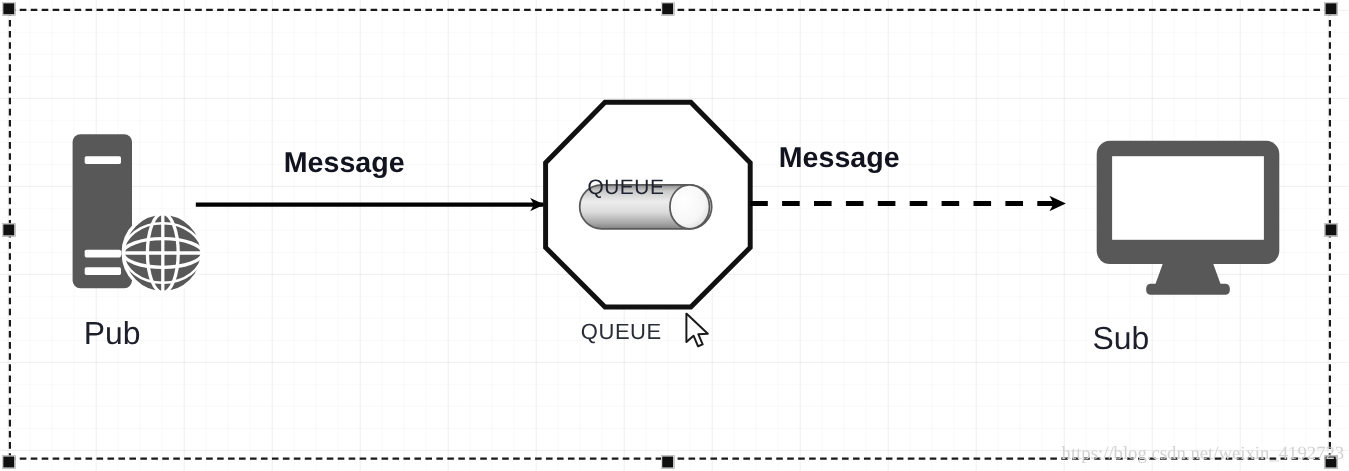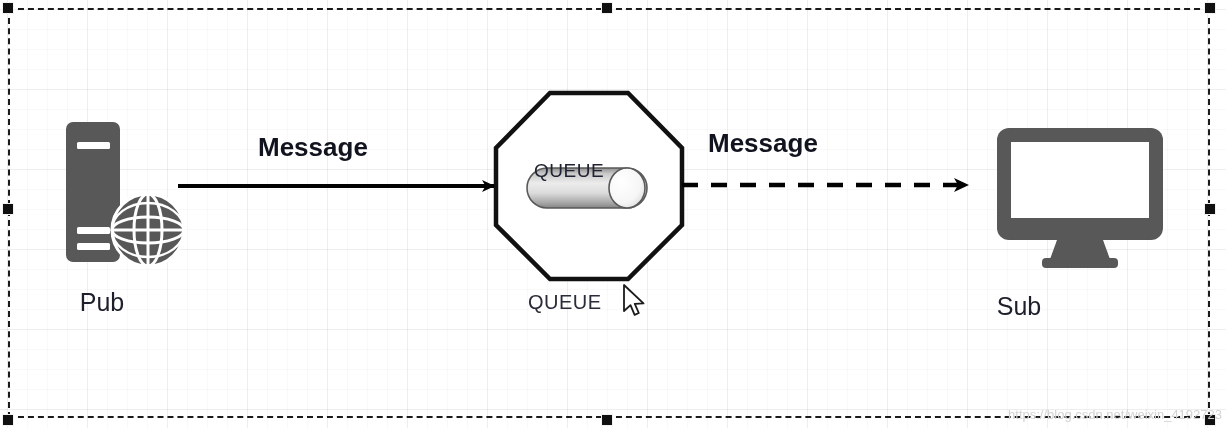--- a/index.html
+++ b/index.html
@@ -50,21 +50,21 @@
     position: absolute;
     left: 0; top: 0;
     width: 1226px;
     height: 428px;
   }
 
   
   .node-label {
     position: absolute;
     color: #1d1f2b;
-    font-size: 25px;
+    font-size: 29px;
     font-family: "Liberation Sans", sans-serif;
     white-space: nowrap;
     text-align: center;
   }
   .edge-label {
     position: absolute;
     color: #11131f;
     font-size: 26px;
     font-weight: bold;
     font-family: "Liberation Sans", sans-serif;
@@ -84,22 +84,22 @@
     font-size: 19px;
     letter-spacing: 0.5px;
     font-family: "Liberation Sans", sans-serif;
     white-space: nowrap;
   }
   .watermark {
     position: absolute;
     right: 4px;
     bottom: 6px;
     color: #d2d2d2;
-    font-size: 13px;
-    font-family: Liberation Sans, sans-serif;
+    font-size: 17px;
+    font-family: Liberation Serif, serif;
     white-space: nowrap;
     overflow: hidden;
     max-width: 290px;
   }
   .cursor-wrap {
     position: absolute;
     pointer-events: none;
   }
 </style>
 </head>

